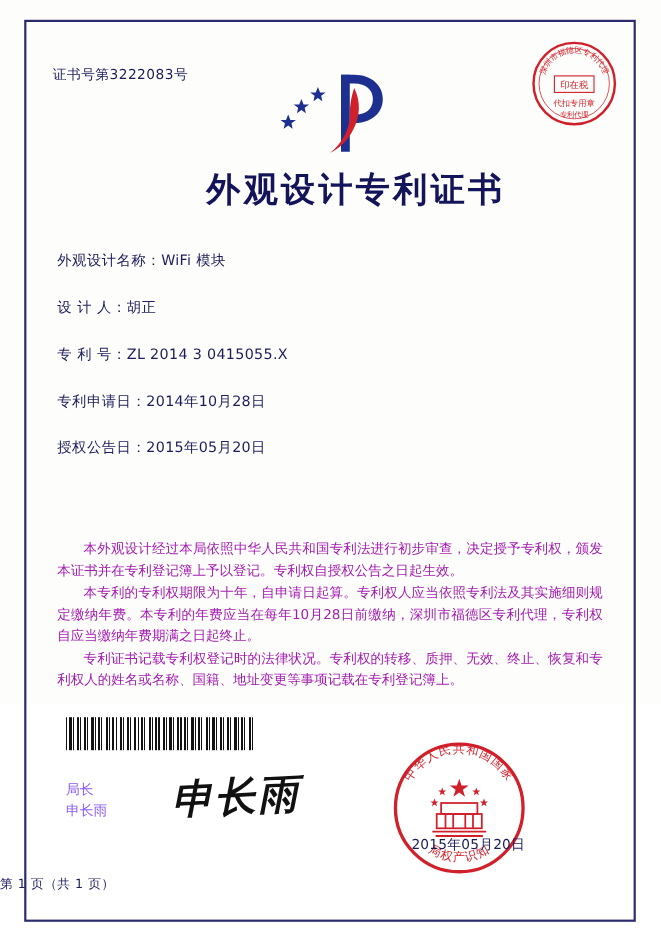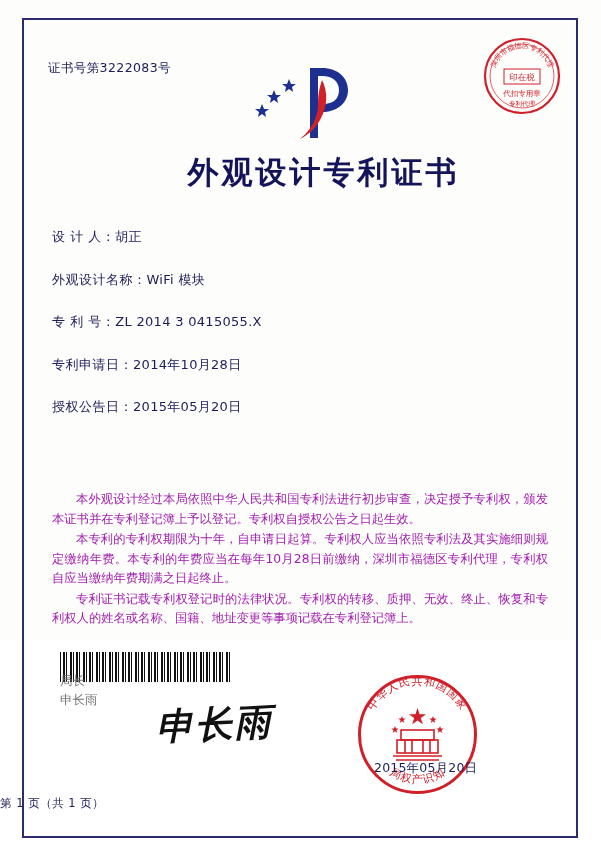--- a/index.html
+++ b/index.html
@@ -131,24 +131,24 @@
       #111 3px, #111 5px, transparent 5px, transparent 6px,
       #111 6px, #111 7px, transparent 7px, transparent 10px,
       #111 10px, #111 12px, transparent 12px, transparent 13px
     );
   }
 
   
   .sign-block {
     position: absolute;
     left: 60px;
-    top: 671px;
+    top: 708px;
     font-size: 12.5px;
     line-height: 19px;
-    color: #737373;
+    color: #8b5cf6;
   }
   .sign-script {
     position: absolute;
     left: 156px;
     top: 700px;
     font-family: "DejaVu Serif", "Liberation Serif", serif;
     font-size: 37px;
     font-style: italic;
     font-weight: bold;
     color: #111;
@@ -226,27 +226,27 @@
       <text x="40" y="60" font-size="7.5" fill="#d0202a" text-anchor="middle" font-family="DejaVu Sans, sans-serif">代扣专用章</text>
       <text x="40" y="70" font-size="6.5" fill="#d0202a" text-anchor="middle" font-family="DejaVu Sans, sans-serif">专利代理</text>
     </svg>
   </div>
 
   <div class="doc-title">外观设计专利证书</div>
 
   <div class="fields">
 
     <div class="field-row">
+      <span class="field-label">外观设计名称：</span>
+      <span class="field-value">WiFi 模块</span>
+    </div>
+
+    <div class="field-row">
       <span class="field-label">设 计 人：</span>
       <span class="field-value">胡正</span>
-    </div>
-
-    <div class="field-row">
-      <span class="field-label">外观设计名称：</span>
-      <span class="field-value">WiFi 模块</span>
     </div>
 
     <div class="field-row">
       <span class="field-label">专 利 号：</span>
       <span class="field-value">ZL 2014 3 0415055.X</span>
     </div>
 
     <div class="field-row">
       <span class="field-label">专利申请日：</span>
       <span class="field-value">2014年10月28日</span>

